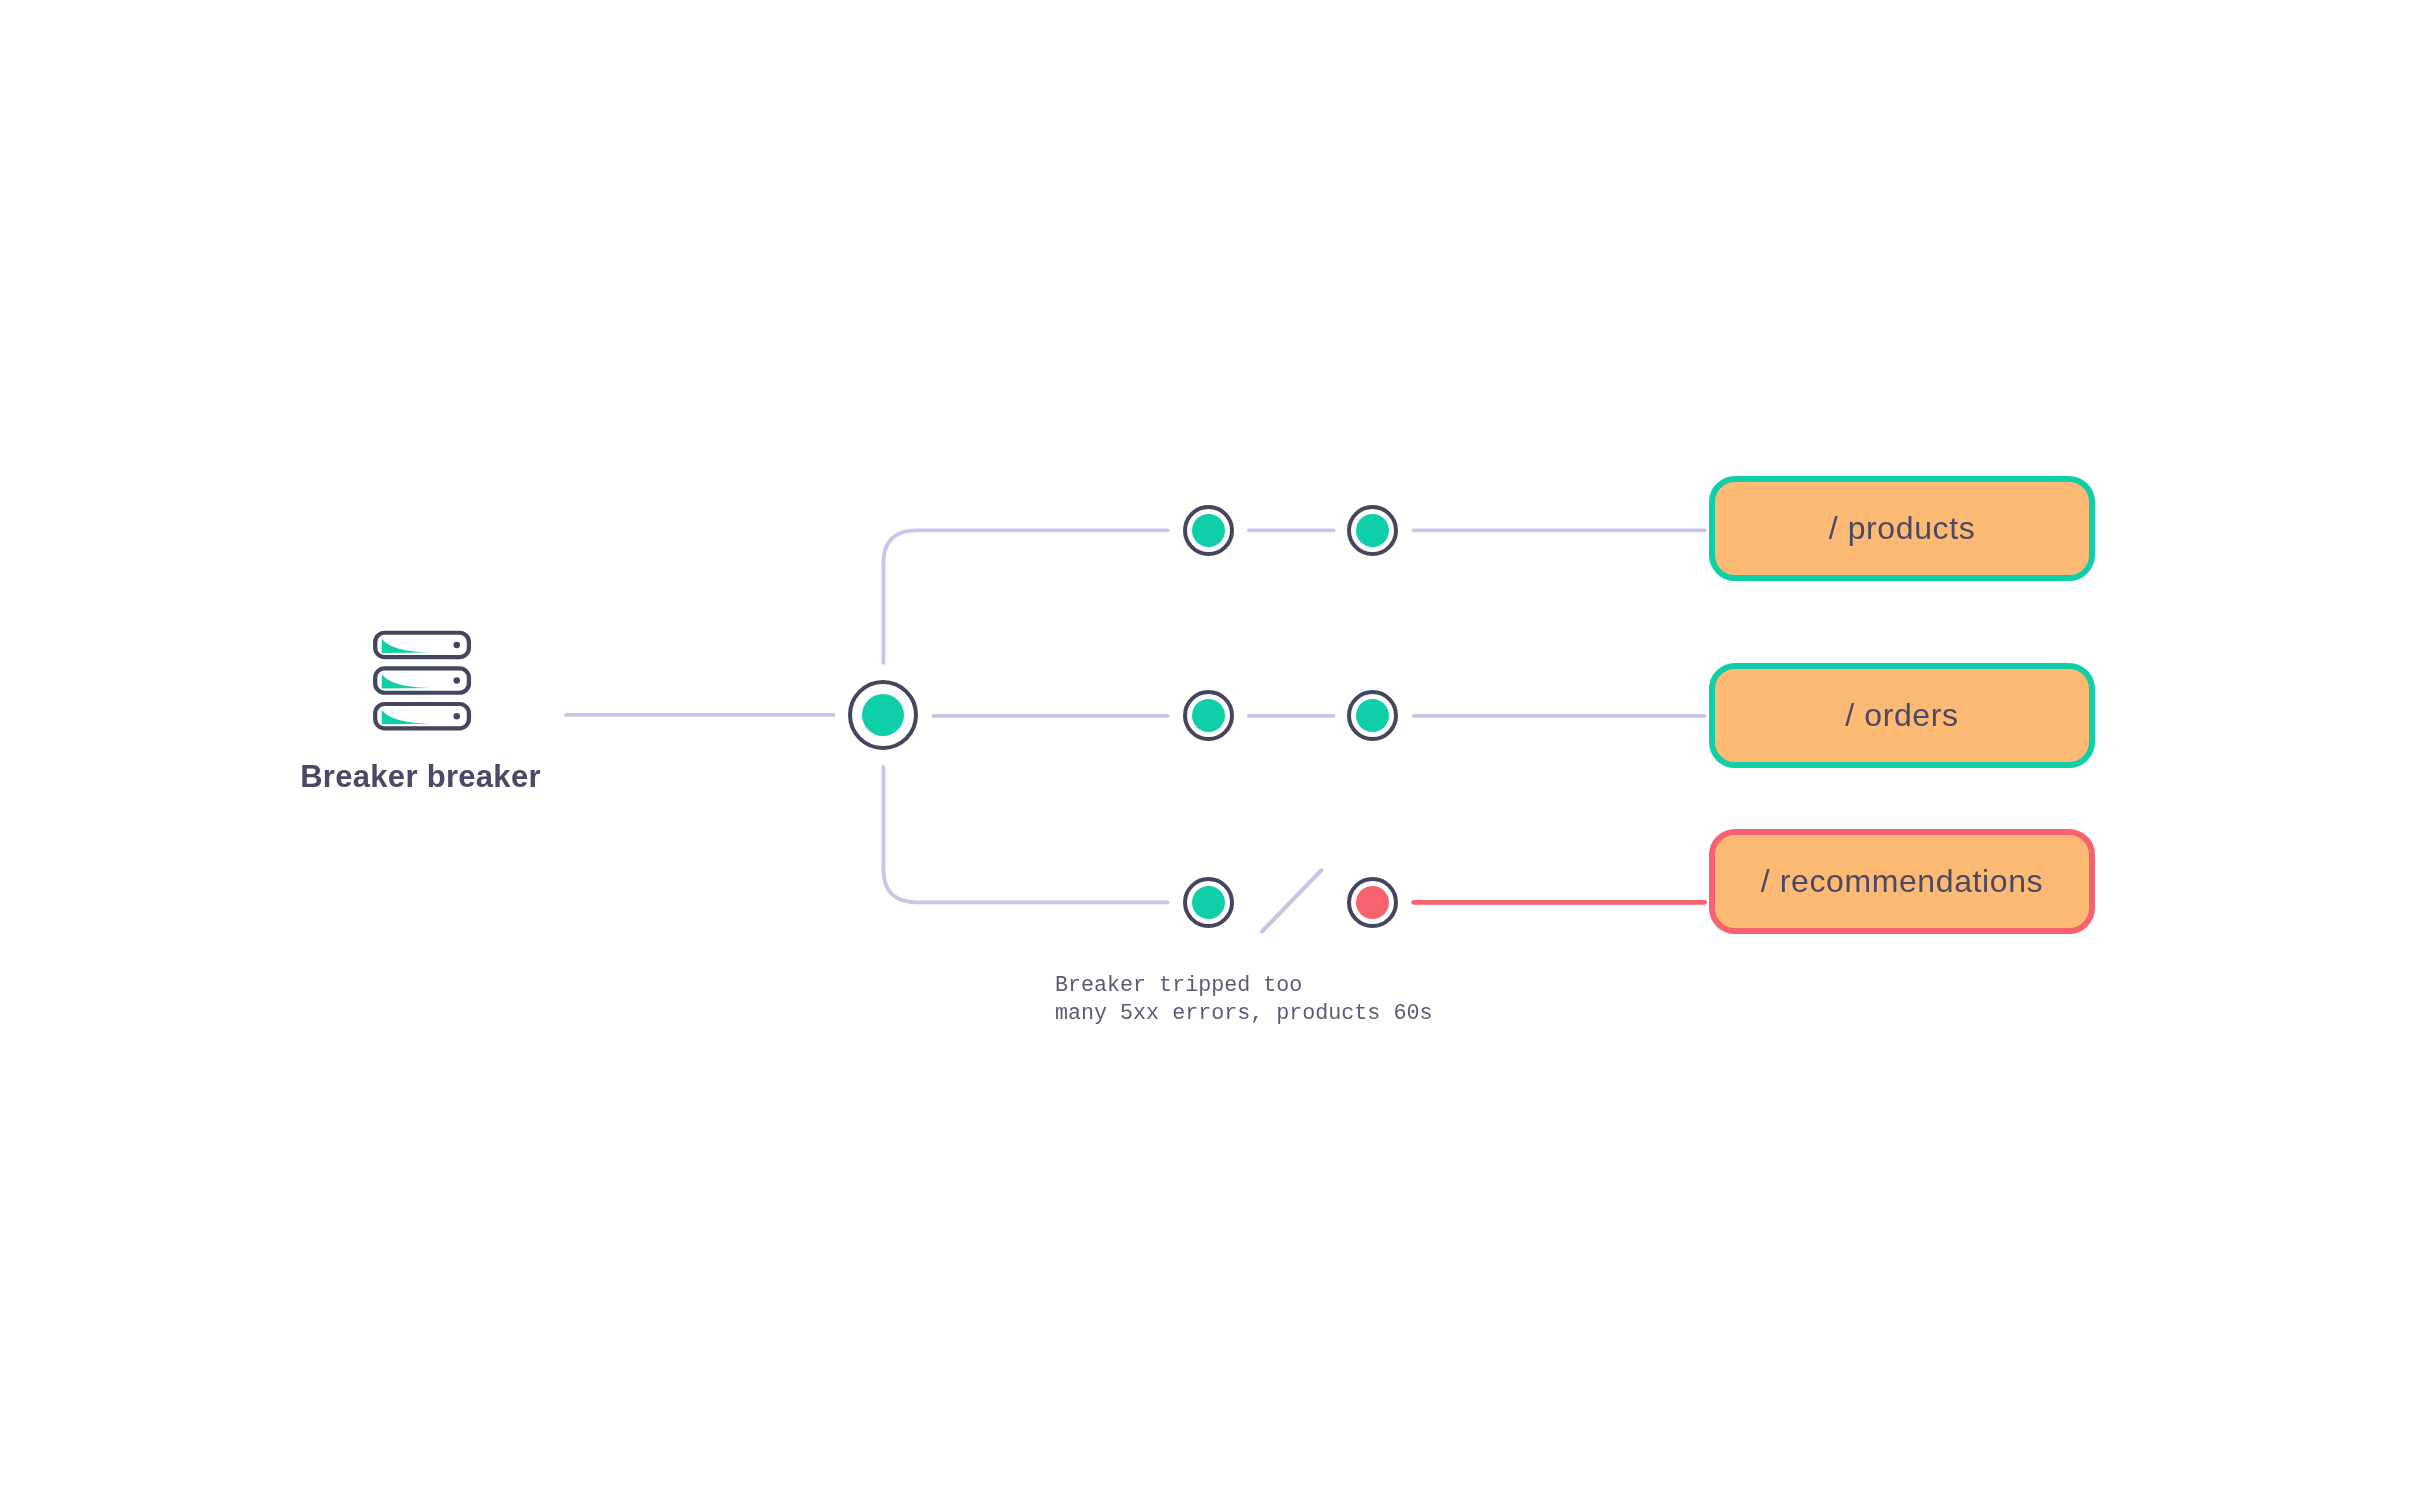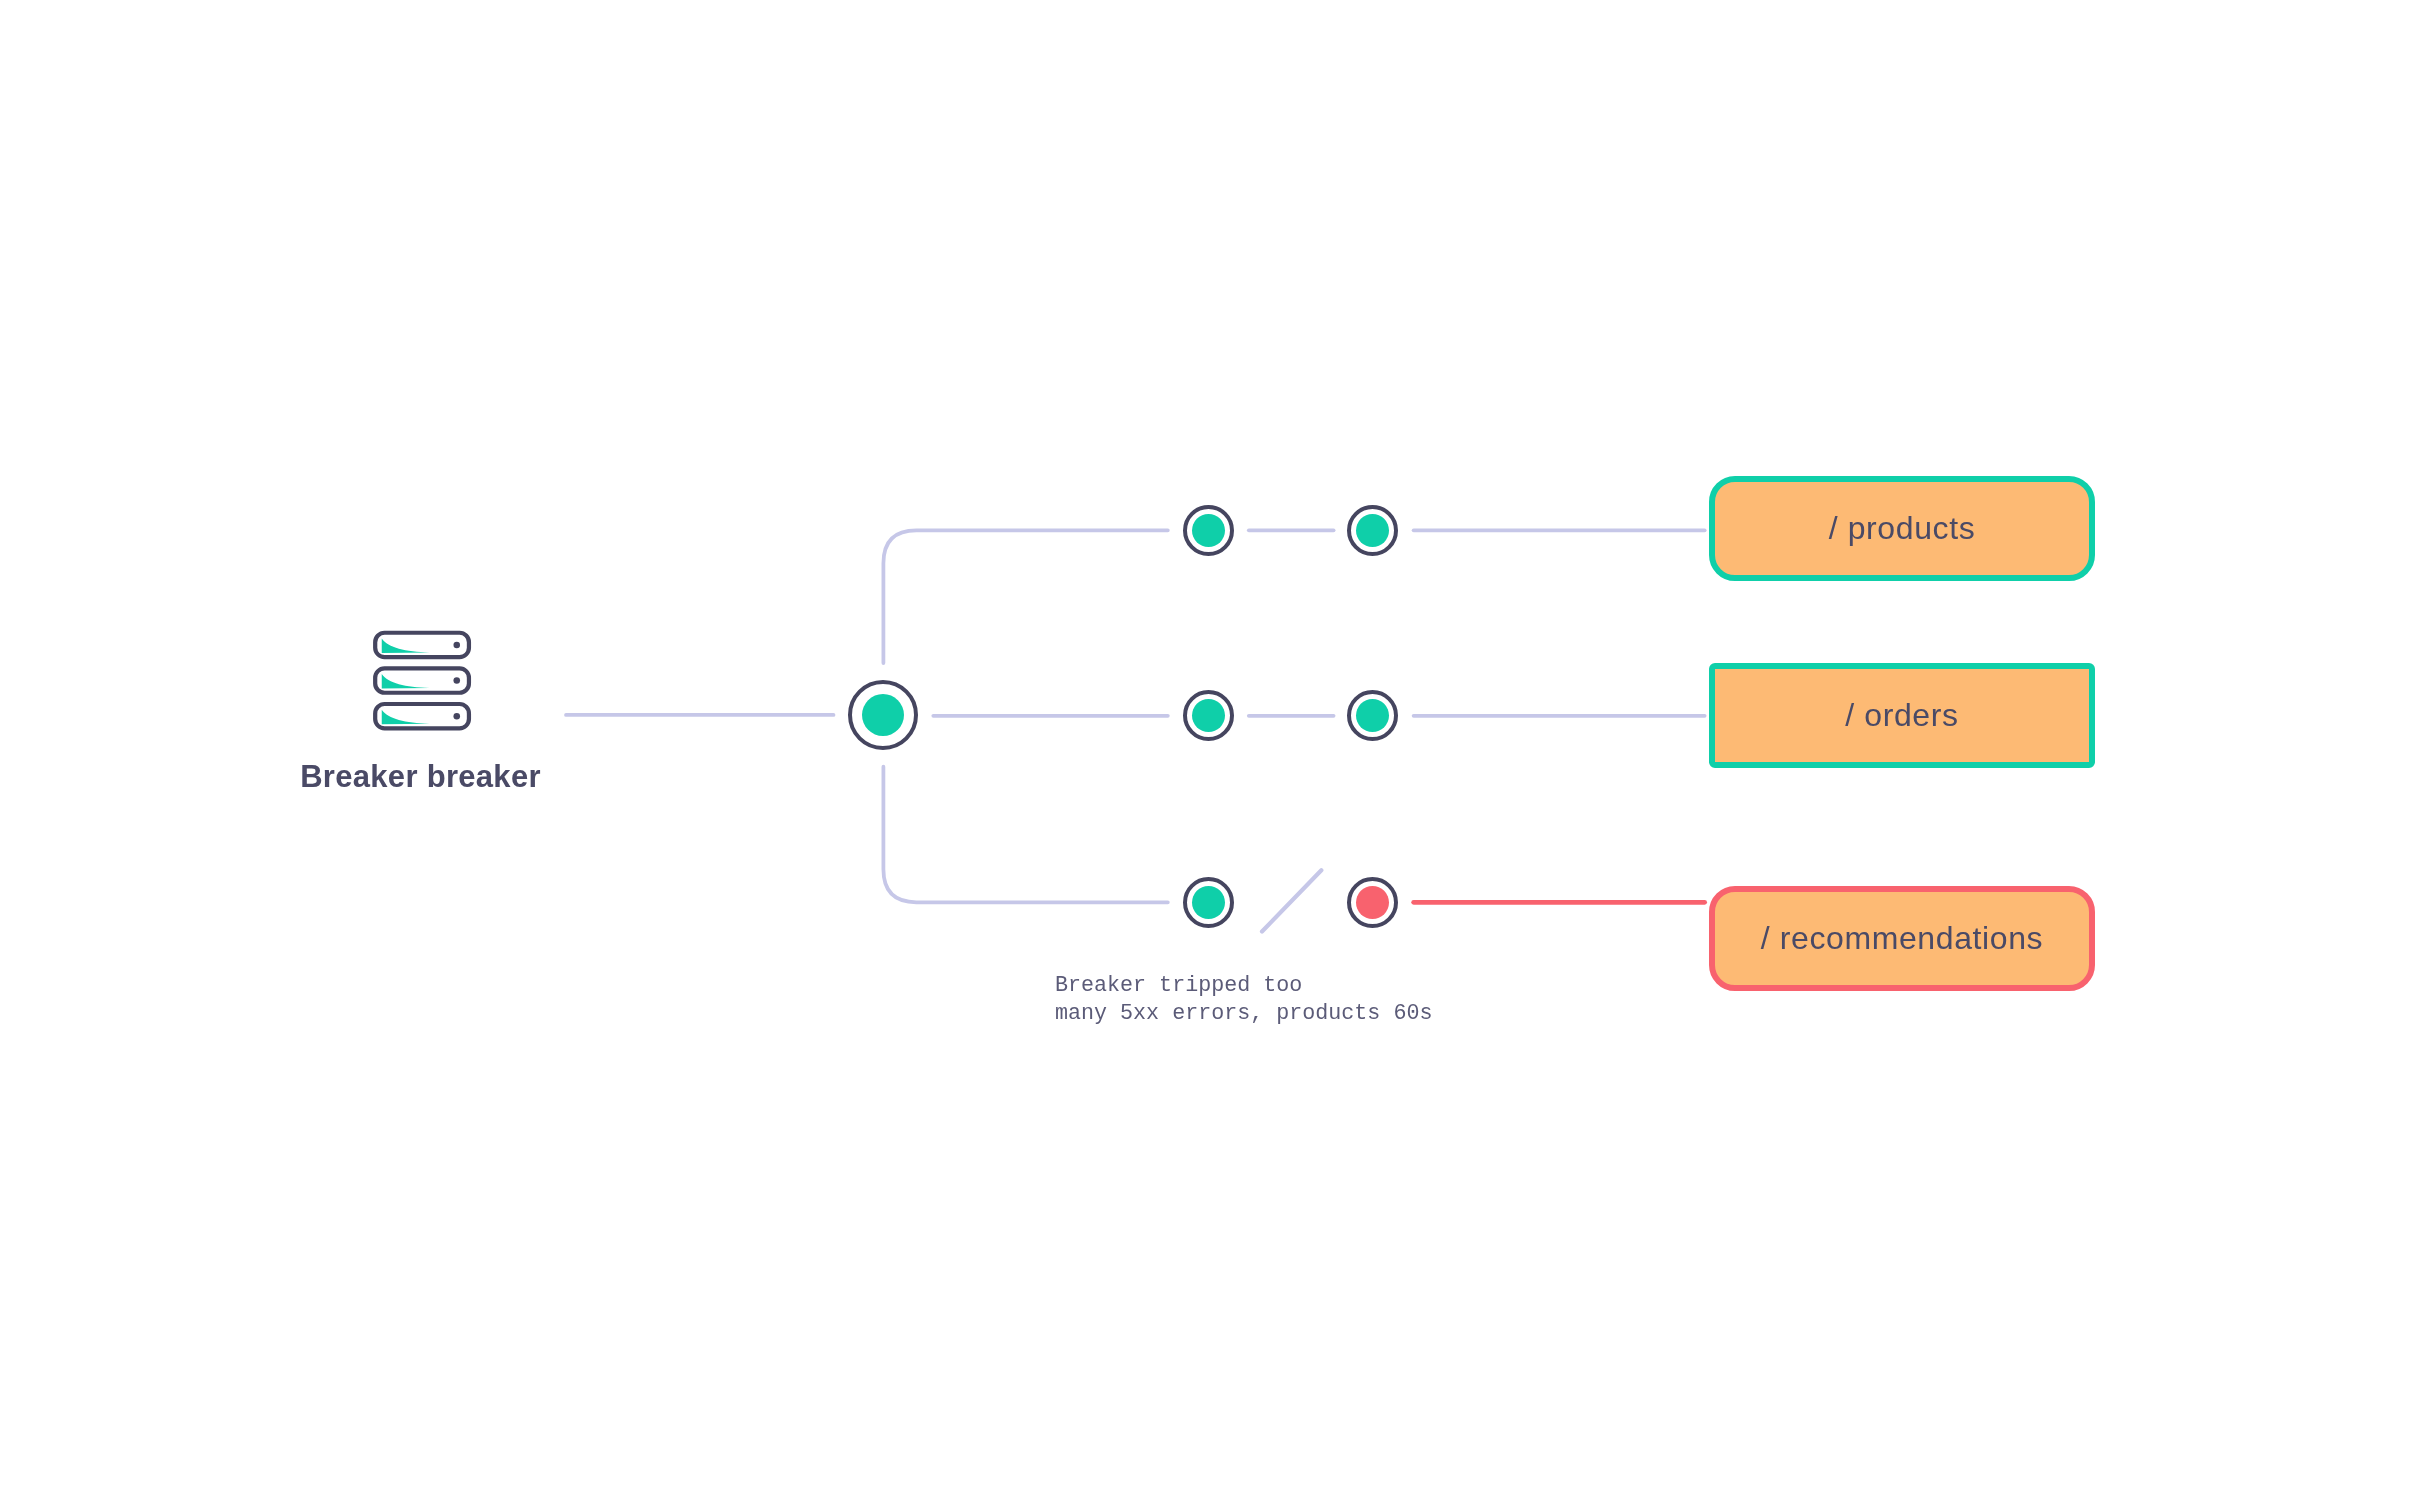--- a/index.html
+++ b/index.html
@@ -102,24 +102,24 @@
   <div class="node node-sm" style="left:1183px;top:877px;">
     <span class="dot"></span>
   </div>
   <div class="node node-sm" style="left:1347px;top:877px;">
     <span class="dot err"></span>
   </div>
 
   <div class="endpoint" style="top:476px;">
     <span>/ products</span>
   </div>
-  <div class="endpoint" style="top:663px;border-radius:6px;">
+  <div class="endpoint" style="top:663px;">
     <span>/ orders</span>
   </div>
-  <div class="endpoint err" style="top:886px;text-align:right;">
+  <div class="endpoint err" style="top:829px;text-align:right;">
     <span>/ recommendations</span>
   </div>
 
   <div class="caption">
     <span>Breaker tripped too</span><br>
     <span>many 5xx errors, products 60s</span>
   </div>
 
 </div>
 

